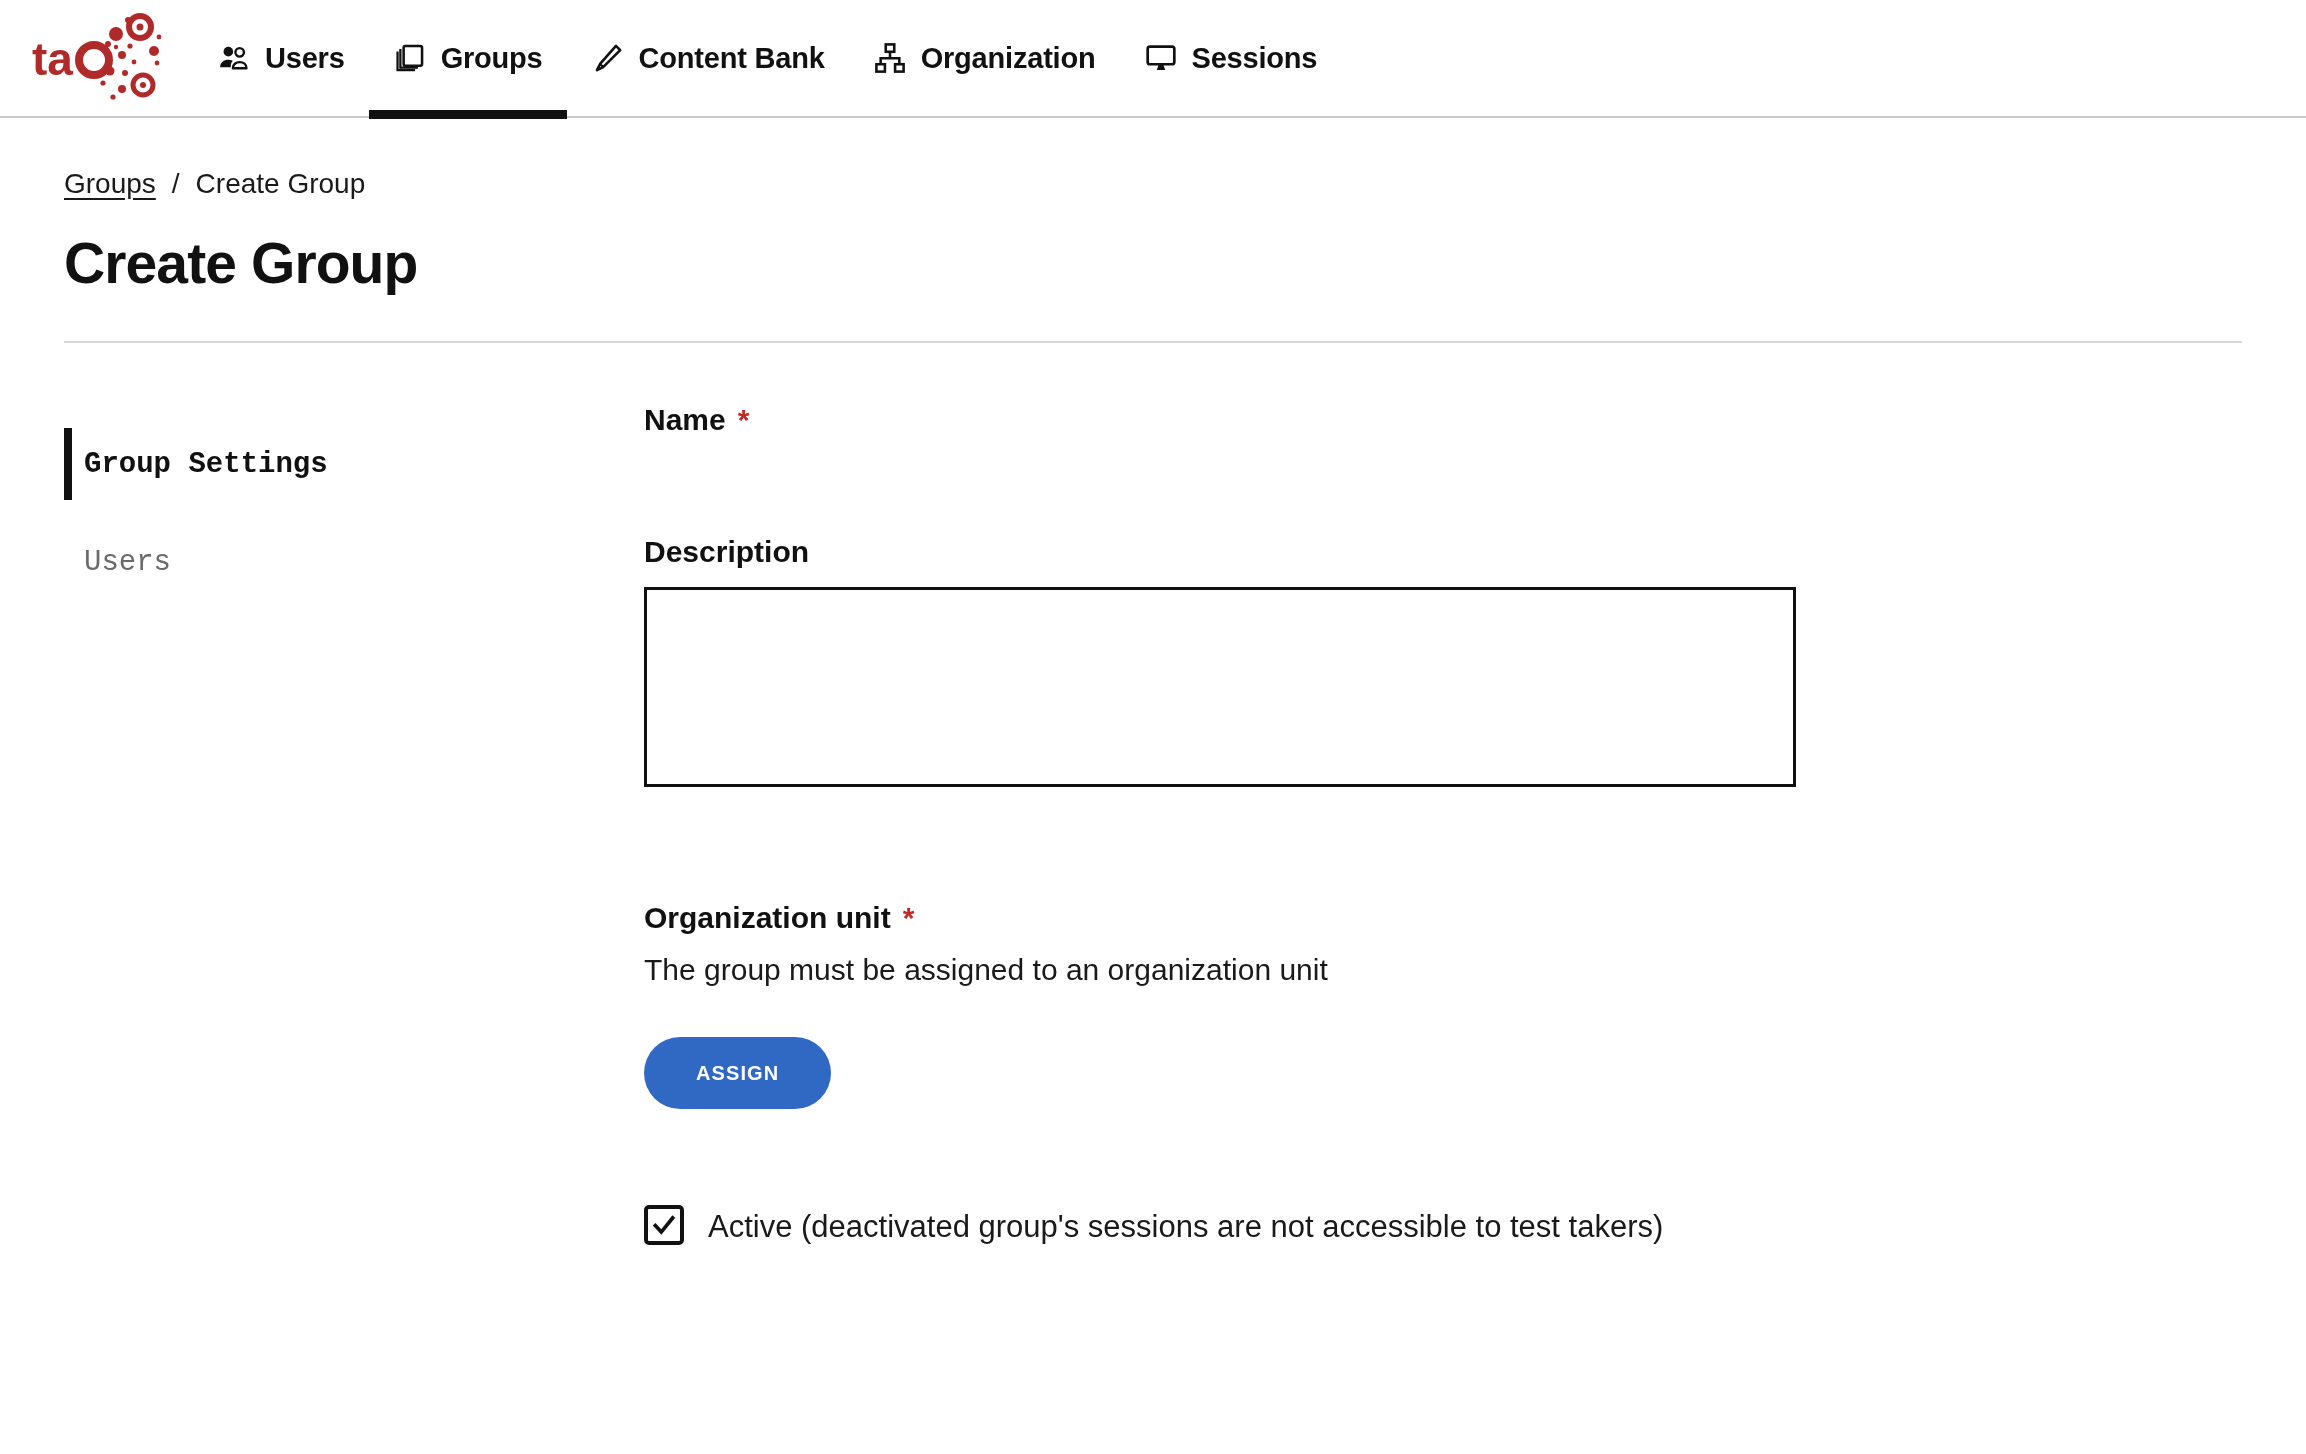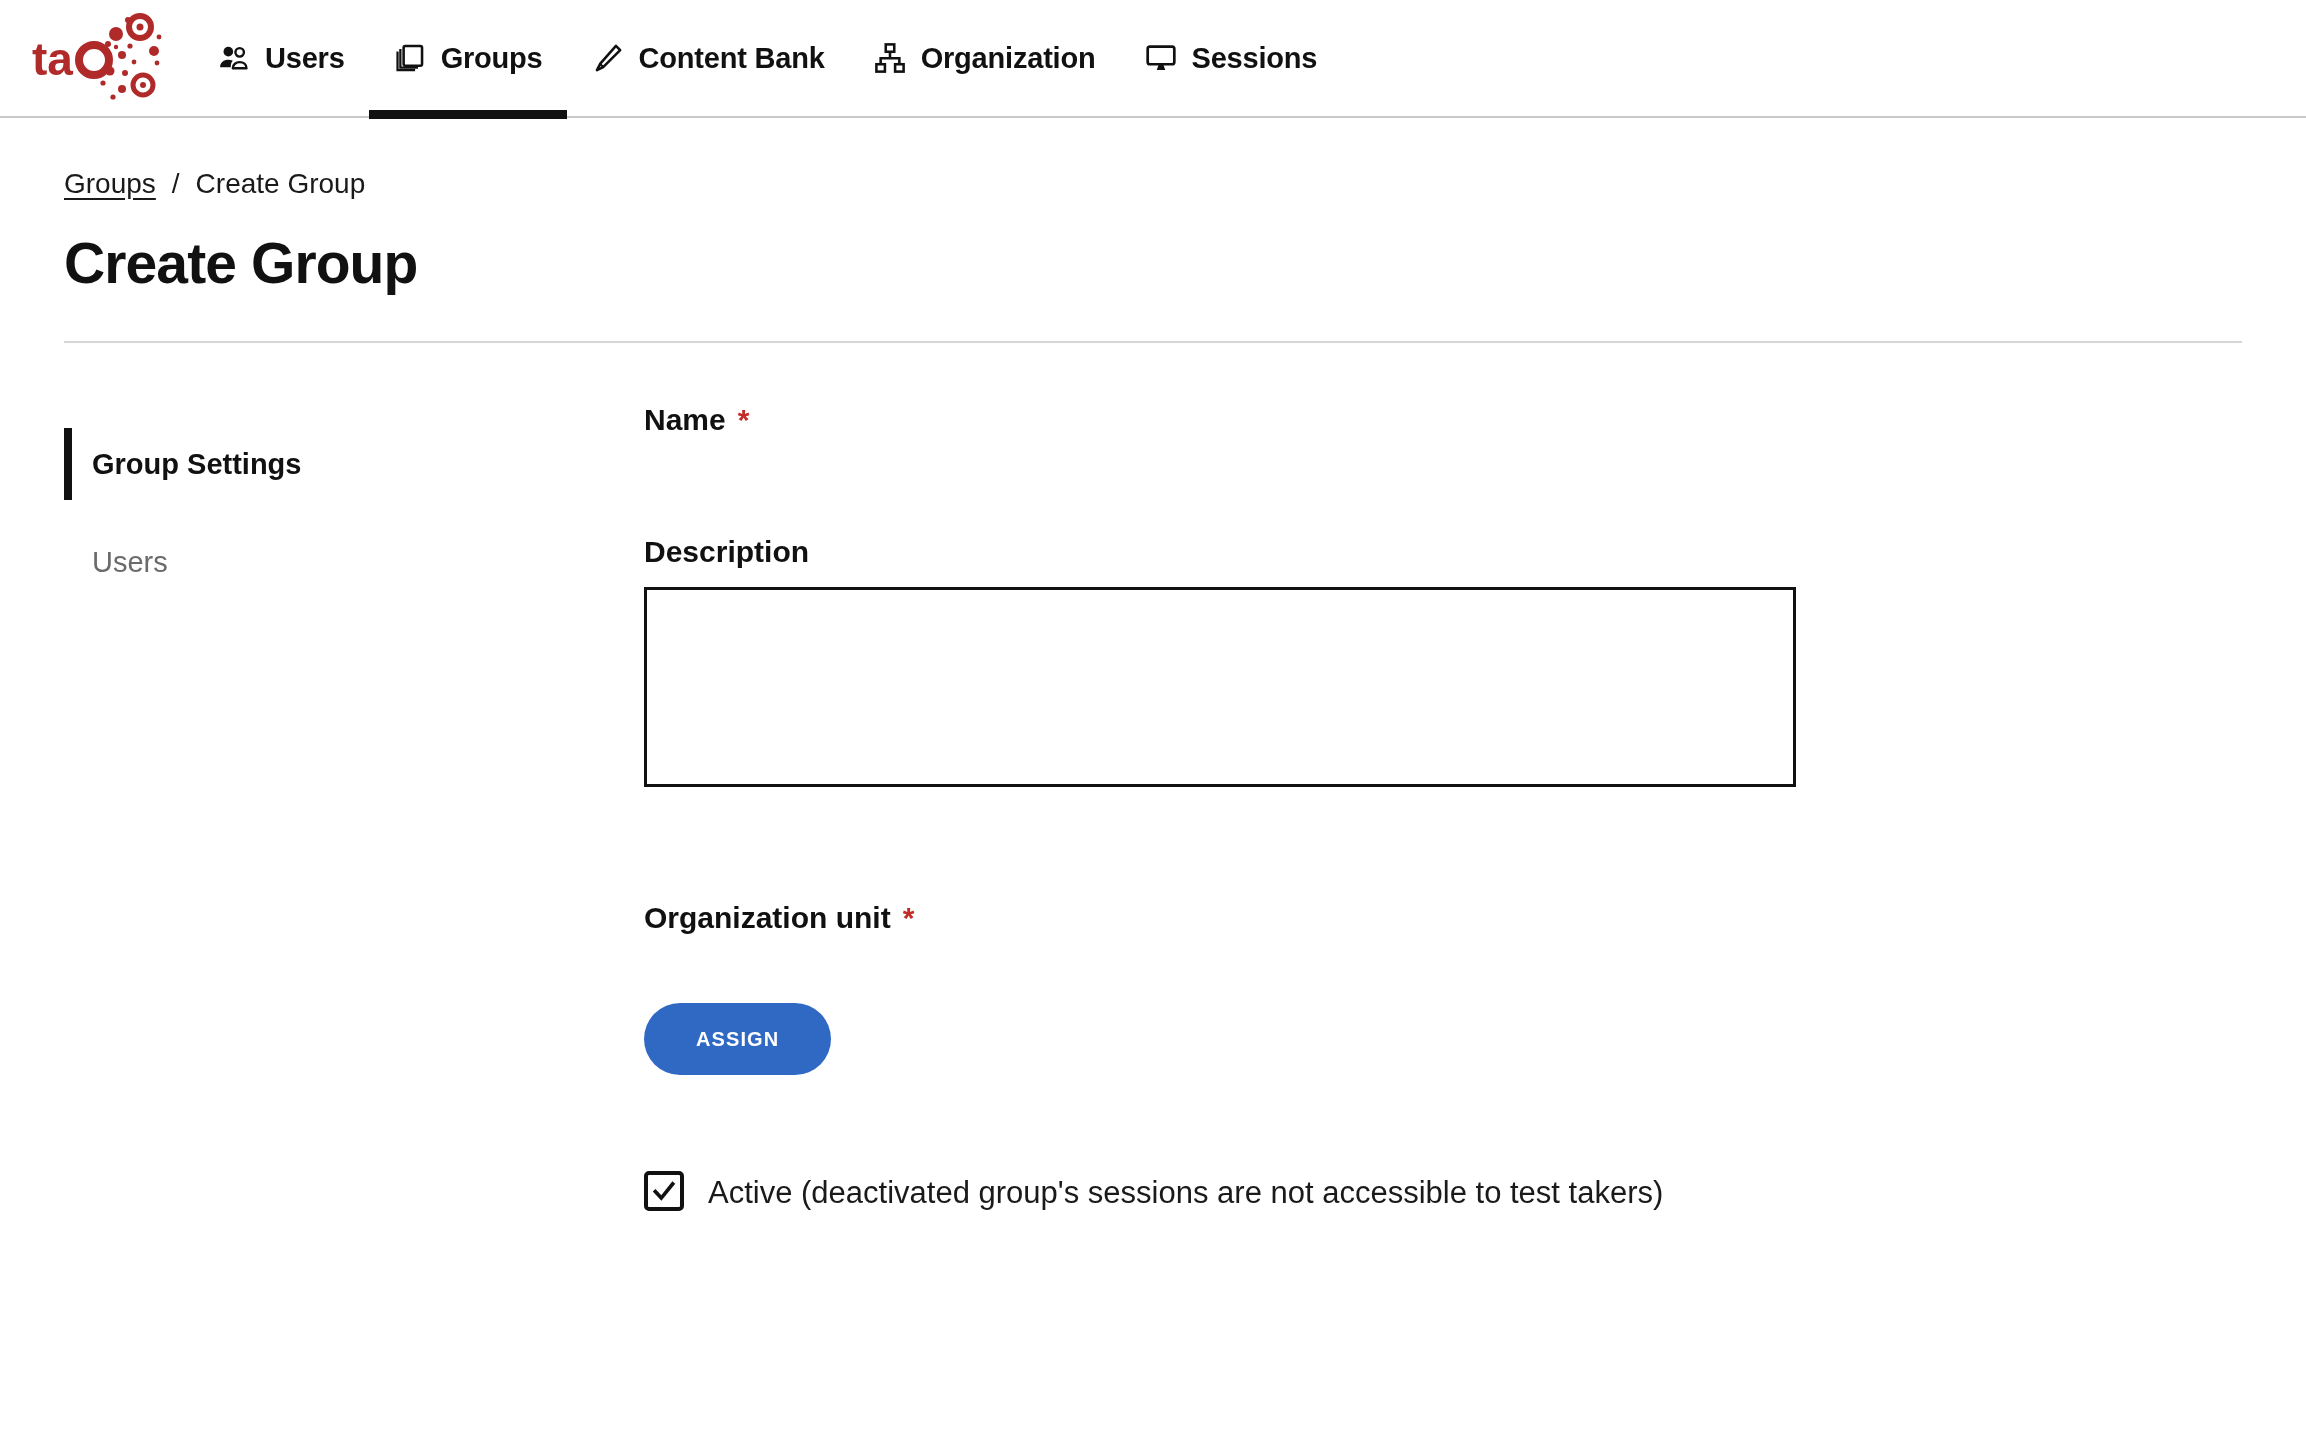--- a/index.html
+++ b/index.html
@@ -135,26 +135,27 @@
   }
   .sidebar {
     width: 580px;
     flex: 0 0 580px;
     padding-top: 25px;
   }
   .side-item {
     display: flex;
     align-items: center;
     height: 72px;
-    padding-left: 28px;
+    padding-left: 20px;
     position: relative;
     cursor: pointer;
     font-size: 29px;
     color: #6b6b6b;
     margin-bottom: 26px;
+    font-family: Liberation Mono, monospace;
   }
   .side-item.active {
     color: #111111;
     font-weight: 700;
   }
   .side-item.active::before {
     content: "";
     position: absolute;
     left: 0;
     top: 0;
@@ -397,20 +398,21 @@
         <textarea class="textarea" placeholder="" style=""></textarea>
       </div>
 
       <div class="gap-2"></div>
 
       <div class="field">
         <div class="field-label">
           <span>Organization unit</span>
           <span class="req">*</span>
         </div>
+        <div class="helper-text">The group must be assigned to an organization unit</div>
         <button class="assign-btn">ASSIGN</button>
       </div>
 
       <div class="checkrow">
         <span class="checkbox">
           <svg width="26" height="26" viewBox="0 0 24 24" aria-hidden="true">
             <path d="M4 12.5 9.5 18.5 20 5.5" fill="none" stroke="#111111" stroke-width="3.4" stroke-linecap="square"></path>
           </svg>
         </span>
         <span class="check-label">Active (deactivated group's sessions are not accessible to test takers)</span>

